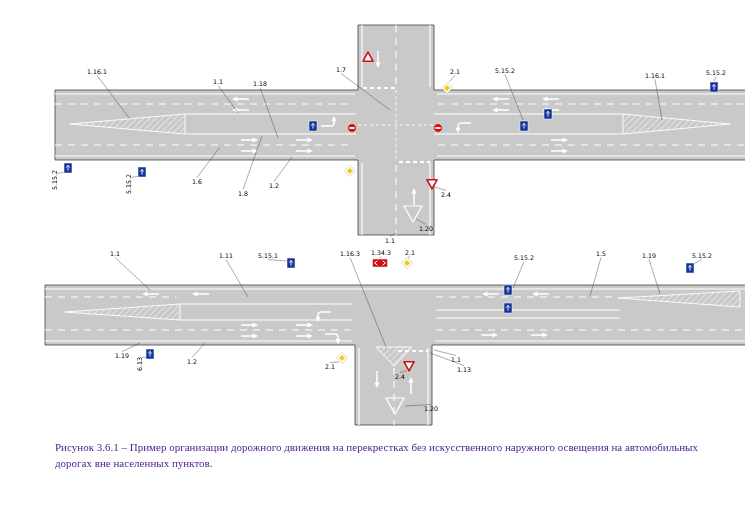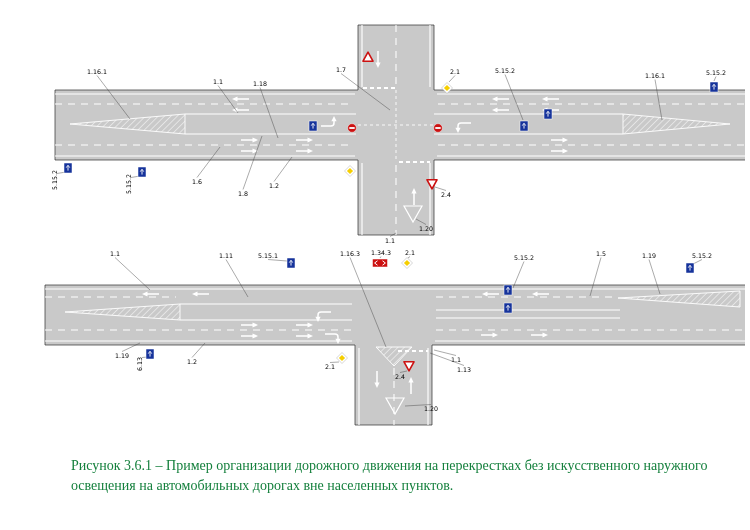--- a/index.html
+++ b/index.html
@@ -11,22 +11,22 @@
   .border{stroke:#2b2b2b;stroke-width:0.7;fill:none;}
   .wthin{stroke:var(--c-mark,#fff);stroke-width:1.15;fill:none;}
   .wdash{stroke:var(--c-mark,#fff);stroke-width:1.05;fill:none;stroke-dasharray:7 6;}
   .wdash2{stroke-dasharray:3 3;stroke-width:0.9;}
   .gw{stroke:var(--c-mark,#fff);stroke-width:2;fill:none;stroke-dasharray:4 3;}
   .hatch{fill:url(#hatchT);stroke:var(--c-mark,#fff);stroke-width:0.9;}
   .tri{fill:none;stroke:var(--c-mark,#fff);stroke-width:1.2;}
   .arr line{stroke:var(--c-mark,#fff);stroke-width:1.5;}
   .arr path{stroke:var(--c-mark,#fff);stroke-width:1.5;fill:none;}
   .arr polygon{fill:var(--c-mark,#fff);}
-  .caption{position:absolute;left:55px;top:440px;width:665px;margin:16px;
-           font-family:"Liberation Serif",serif;font-size:14px;line-height:1.45;color:#15803d;}
+  .caption{position:absolute;left:55px;top:440px;width:665px;margin:0;
+           font-family:"Liberation Serif",serif;font-size:11px;line-height:1.45;color:#4c1d95;}
 </style>
 </head>
 <body>
 
 <div class="page">
 
   <svg id="diagram-svg" width="750" height="435" viewBox="0 0 750 435">
     <defs>
       <pattern id="hatchT" width="4.5" height="4.5" patternUnits="userSpaceOnUse" patternTransform="rotate(45)">
         <rect width="4.5" height="4.5" class="road"></rect>

